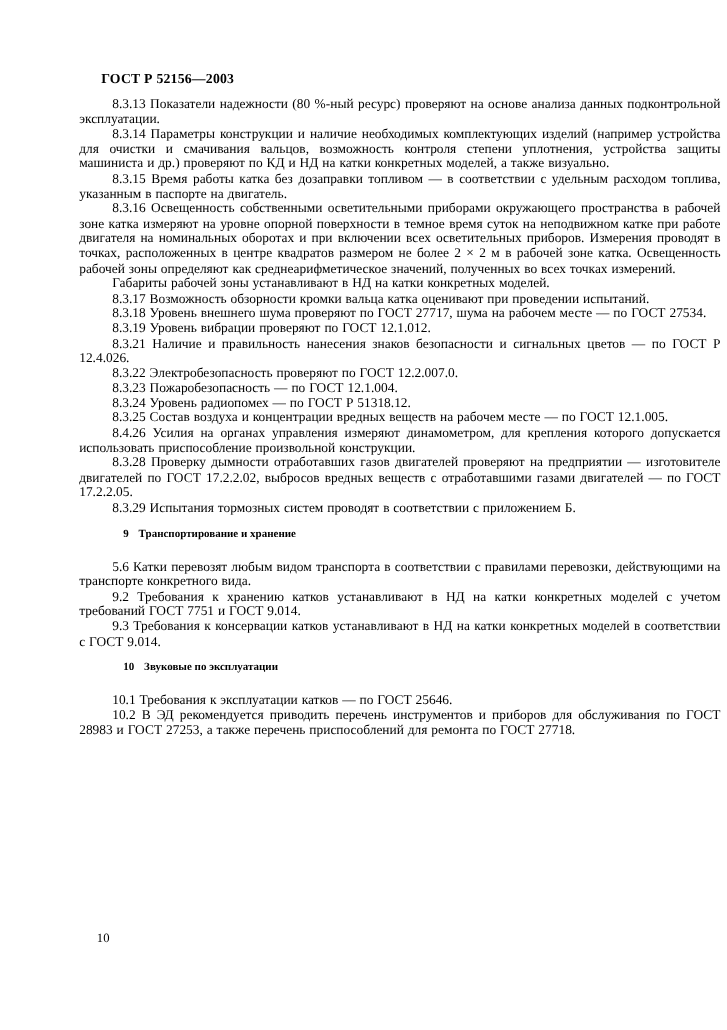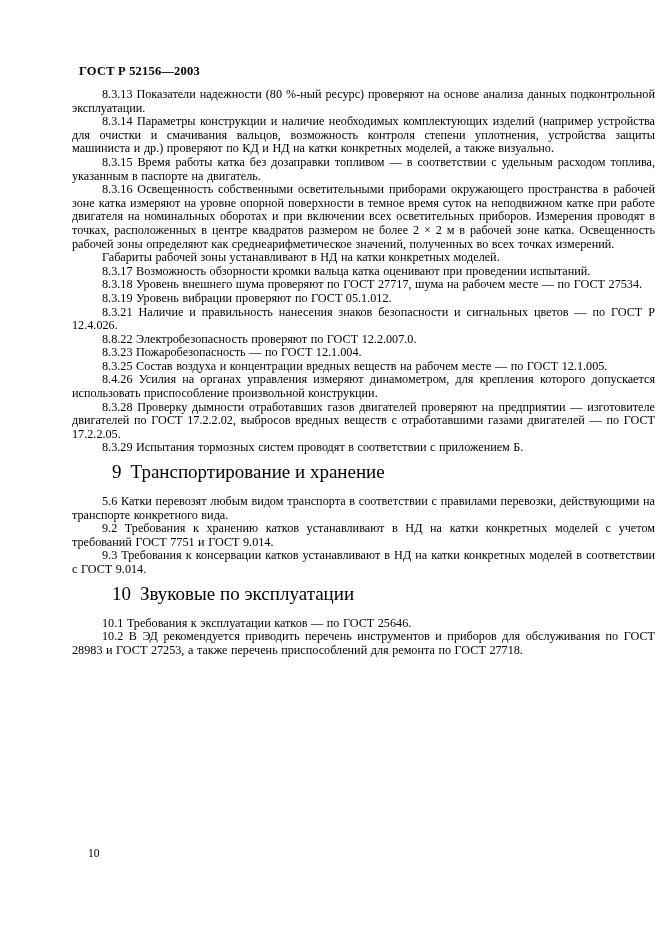--- a/index.html
+++ b/index.html
@@ -8,43 +8,43 @@
     width: 661px;
     height: 936px;
     background: #ffffff;
     color: #000000;
     font-family: "Liberation Serif", serif;
     overflow: hidden;
   }
   .doc-header {
     position: absolute;
     top: 64px;
-    left: 79px;
+    left: 92px;
     font-size: 12.5px;
     font-weight: bold;
     letter-spacing: 0.2px;
     white-space: nowrap;
   }
   .content {
     position: absolute;
     top: 88px;
     left: 72px;
     width: 583px;
   }
   p.clause {
     margin: 0;
     font-size: 12.2px;
     line-height: 13.6px;
     text-align: justify;
     text-indent: 30px;
     word-spacing: 0.5px;
   }
   h2.sec-heading {
-    font-size: 19px;
-    font-weight: normal;
+    font-size: 10px;
+    font-weight: bold;
     margin: 10px 0 16px 40px;
     line-height: 14px;
   }
   h2.sec-heading .h-num { margin-right: 9px; }
   .page-number {
     position: absolute;
     left: 88px;
     top: 847px;
     font-size: 11.5px;
   }
@@ -58,24 +58,25 @@
 
   <div class="content">
 
     <p class="clause">8.3.13 Показатели надежности (80 %-ный ресурс) проверяют на основе анализа данных подконтрольной эксплуатации.</p>
     <p class="clause">8.3.14 Параметры конструкции и наличие необходимых комплектующих изделий (например устройства для очистки и смачивания вальцов, возможность контроля степени уплотнения, устройства защиты машиниста и др.) проверяют по КД и НД на катки конкретных моделей, а также визуально.</p>
     <p class="clause">8.3.15 Время работы катка без дозаправки топливом — в соответствии с удельным расходом топлива, указанным в паспорте на двигатель.</p>
     <p class="clause">8.3.16 Освещенность собственными осветительными приборами окружающего пространства в рабочей зоне катка измеряют на уровне опорной поверхности в темное время суток на неподвижном катке при работе двигателя на номинальных оборотах и при включении всех осветительных приборов. Измерения проводят в точках, расположенных в центре квадратов размером не более 2 × 2 м в рабочей зоне катка. Освещенность рабочей зоны определяют как среднеарифметическое значений, полученных во всех точках измерений.</p>
     <p class="clause">Габариты рабочей зоны устанавливают в НД на катки конкретных моделей.</p>
     <p class="clause">8.3.17 Возможность обзорности кромки вальца катка оценивают при проведении испытаний.</p>
     <p class="clause">8.3.18 Уровень внешнего шума проверяют по ГОСТ 27717, шума на рабочем месте — по ГОСТ 27534.</p>
-    <p class="clause">8.3.19 Уровень вибрации проверяют по ГОСТ 05.1.012.</p>
+    <p class="clause">8.3.19 Уровень вибрации проверяют по ГОСТ 12.1.012.</p>
     <p class="clause">8.3.21 Наличие и правильность нанесения знаков безопасности и сигнальных цветов — по ГОСТ Р 12.4.026.</p>
-    <p class="clause">8.8.22 Электробезопасность проверяют по ГОСТ 12.2.007.0.</p>
+    <p class="clause">8.3.22 Электробезопасность проверяют по ГОСТ 12.2.007.0.</p>
     <p class="clause">8.3.23 Пожаробезопасность — по ГОСТ 12.1.004.</p>
+    <p class="clause">8.3.24 Уровень радиопомех — по ГОСТ Р 51318.12.</p>
     <p class="clause">8.3.25 Состав воздуха и концентрации вредных веществ на рабочем месте — по ГОСТ 12.1.005.</p>
     <p class="clause">8.4.26 Усилия на органах управления измеряют динамометром, для крепления которого допускается использовать приспособление произвольной конструкции.</p>
     <p class="clause">8.3.28 Проверку дымности отработавших газов двигателей проверяют на предприятии — изготовителе двигателей по ГОСТ 17.2.2.02, выбросов вредных веществ с отработавшими газами двигателей — по ГОСТ 17.2.2.05.</p>
     <p class="clause">8.3.29 Испытания тормозных систем проводят в соответствии с приложением Б.</p>
 
     <h2 class="sec-heading"><span class="h-num">9</span><span>Транспортирование и хранение</span></h2>
 
     <p class="clause">5.6 Катки перевозят любым видом транспорта в соответствии с правилами перевозки, действующими на транспорте конкретного вида.</p>
     <p class="clause">9.2 Требования к хранению катков устанавливают в НД на катки конкретных моделей с учетом требований ГОСТ 7751 и ГОСТ 9.014.</p>
     <p class="clause">9.3 Требования к консервации катков устанавливают в НД на катки конкретных моделей в соответствии с ГОСТ 9.014.</p>

